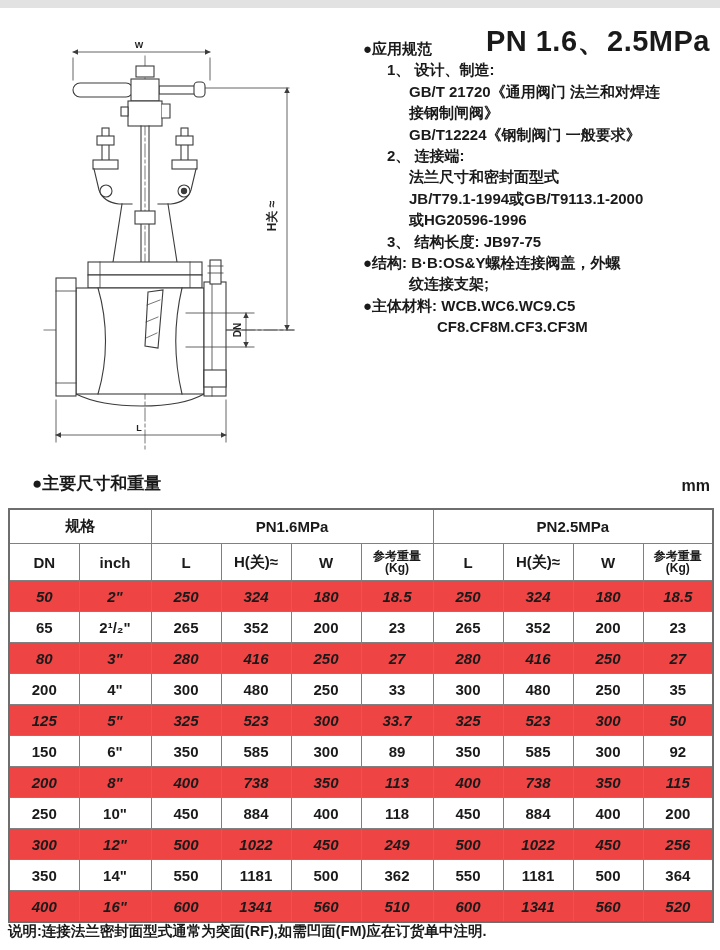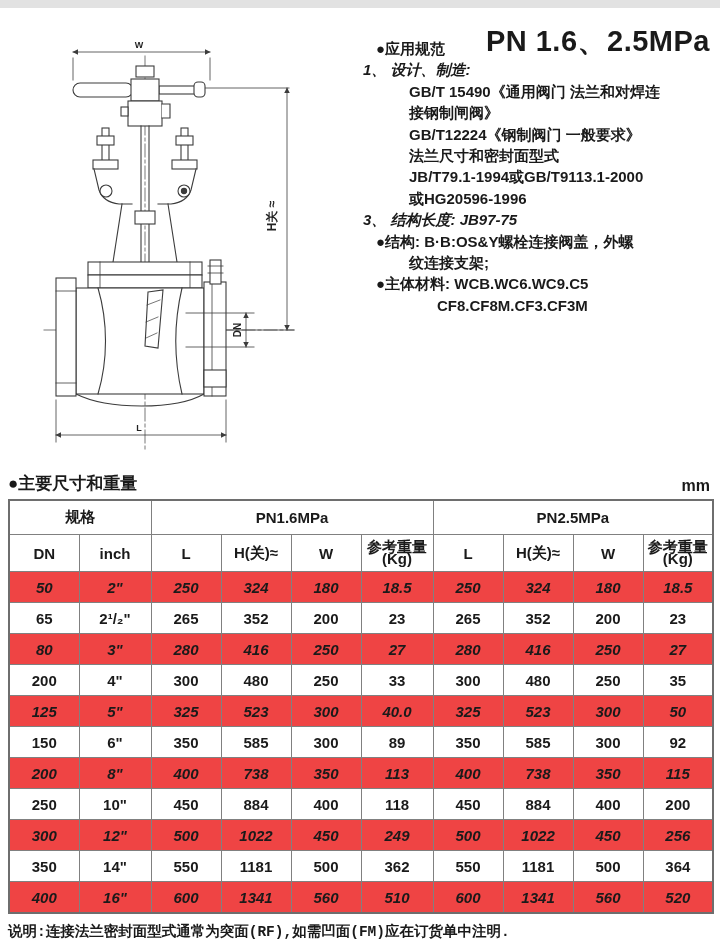--- a/index.html
+++ b/index.html
@@ -11,43 +11,43 @@
   .page-title{
     position:absolute;top:22px;right:10px;font-size:29px;font-weight:bold;
     letter-spacing:.5px;white-space:nowrap;
   }
   .drawing-wrap{position:absolute;left:36px;top:30px;width:290px;height:440px;}
   .specs{
     position:absolute;left:363px;top:38px;width:354px;
     font-size:15px;font-weight:bold;line-height:21.4px;
   }
   .specs div{white-space:nowrap;}
-  .ind0{margin-left:13px;}
-  .ind1{font-style:italic;}
+  .ind0{margin-left:0;}
+  .ind1{margin-left:24px;}
   .ind2{margin-left:46px;}
   .ind3{margin-left:46px;}
   .ind4{margin-left:74px;}
   .dims{position:absolute;left:8px;top:472px;width:704px;}
-  .dims-head{display:flex;justify-content:space-between;align-items:flex-end;}
+  .dims-head{display:flex;justify-content:space-between;align-items:flex-end;margin-left:24px;}
   .dims-title{font-size:17px;font-weight:bold;}
   .unit-label{font-size:16px;font-weight:bold;padding-right:2px;}
   table.dim-table{
-    border-collapse:collapse;table-layout:fixed;width:704px;margin-top:4px;
+    border-collapse:collapse;table-layout:fixed;width:704px;margin-top:13px;
     border:2px solid #6e6e6e;
   }
   .dim-table th,.dim-table td{
     border:1px solid #808080;text-align:center;vertical-align:middle;
     font-weight:bold;font-size:15px;padding:0;background:#fff;
   }
   .dim-table thead tr.grp th{height:33px;font-size:15px;}
   .dim-table thead tr.cols th{height:36px;}
   .dim-table td{height:30px;}
-  .dim-table .small-hdr{font-size:15px;line-height:12px;white-space:pre-line;}
+  .dim-table .small-hdr{font-size:12px;line-height:12px;white-space:pre-line;}
   .dim-table tr.shade td{background:#ef4444;font-style:italic;}
-  .note{position:absolute;left:8px;top:922px;font-size:14.5px;font-weight:bold;white-space:nowrap;font-family:Liberation Mono, monospace;}
+  .note{position:absolute;left:8px;top:922px;font-size:14.5px;font-weight:bold;white-space:nowrap;}
   svg text{font-family:"Liberation Sans",sans-serif;}
 </style>
 </head>
 <body>
 
 <div class="topbar"></div>
 
 <div class="page-title">PN 1.6、2.5MPa</div>
 
 <div class="drawing-wrap">
@@ -163,23 +163,24 @@
       <text x="240" y="186" font-size="12" text-anchor="middle" transform="rotate(-90 240 186)">H关 ≈</text>
       <text x="201" y="304" font-size="10" text-anchor="middle" transform="rotate(-90 201 300)">DN</text>
       <text x="103" y="401" font-size="9" text-anchor="middle">L</text>
     </g>
   </svg>
 </div>
 
 <div class="specs">
   <div class="ind0">●应用规范</div>
   <div class="ind1">1、 设计、制造:</div>
-  <div class="ind2">GB/T 15490《通用阀门 法兰和对焊连</div>
+  <div class="ind2">GB/T 21720《通用阀门 法兰和对焊连</div>
   <div class="ind2">接钢制闸阀》</div>
   <div class="ind2">GB/T12224《钢制阀门 一般要求》</div>
+  <div class="ind1">2、 连接端:</div>
   <div class="ind2">法兰尺寸和密封面型式</div>
   <div class="ind2">JB/T79.1-1994或GB/T9113.1-2000</div>
   <div class="ind2">或HG20596-1996</div>
   <div class="ind1">3、 结构长度:  JB97-75</div>
   <div class="ind0">●结构:  B·B:OS&amp;Y螺栓连接阀盖，外螺</div>
   <div class="ind3">纹连接支架;</div>
   <div class="ind0">●主体材料:  WCB.WC6.WC9.C5</div>
   <div class="ind4">CF8.CF8M.CF3.CF3M</div>
 </div>
 
@@ -270,21 +271,21 @@
           <td>480</td>
           <td>250</td>
           <td>35</td>
         </tr>
         <tr class="shade">
           <td>125</td>
           <td>5"</td>
           <td>325</td>
           <td>523</td>
           <td>300</td>
-          <td>40.0</td>
+          <td>33.7</td>
           <td>325</td>
           <td>523</td>
           <td>300</td>
           <td>50</td>
         </tr>
         <tr>
           <td>150</td>
           <td>6"</td>
           <td>350</td>
           <td>585</td>

